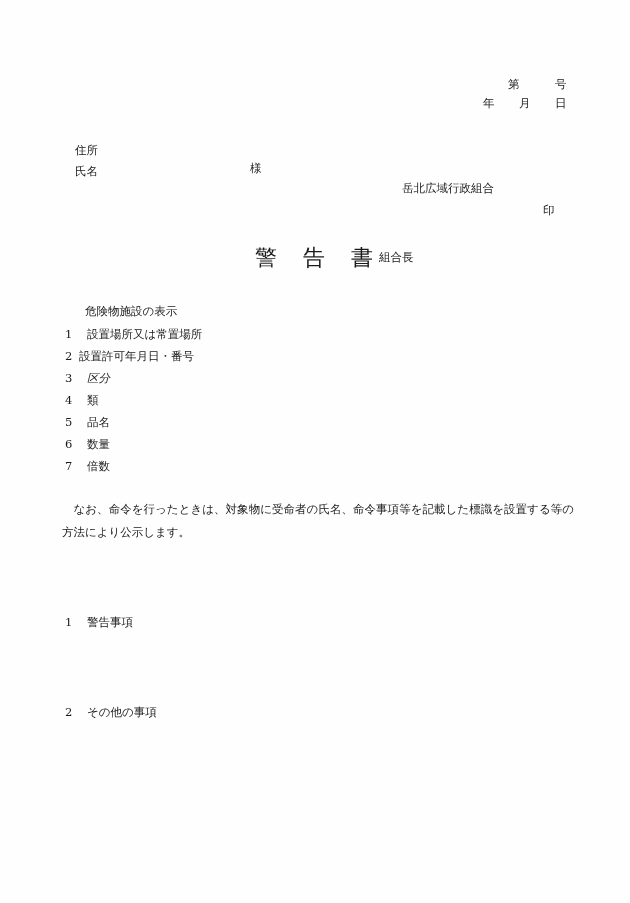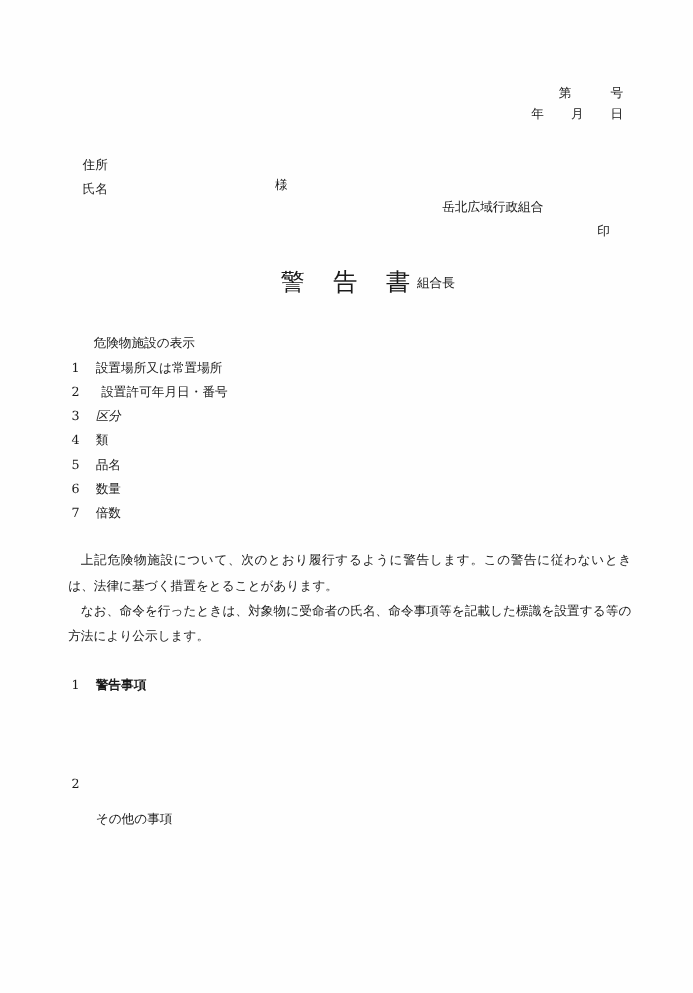--- a/index.html
+++ b/index.html
@@ -86,21 +86,21 @@
 
   <div>
     <div class="abs" style="left:65px; top:327px;">
       <span>1</span>
     </div>
     <div class="abs" style="left:87px; top:327px;">設置場所又は常置場所</div>
 
     <div class="abs" style="left:65px; top:349px;">
       <span>2</span>
     </div>
-    <div class="abs" style="left:92px; top:349px;">設置許可年月日・番号</div>
+    <div class="abs" style="left:79px; top:349px;">設置許可年月日・番号</div>
 
     <div class="abs" style="left:65px; top:371px;">
       <span>3</span>
     </div>
     <div class="abs" style="left:87px; top:371px;font-style:italic;">区分</div>
 
     <div class="abs" style="left:65px; top:393px;">
       <span>4</span>
     </div>
     <div class="abs" style="left:87px; top:393px;">類</div>
@@ -115,25 +115,24 @@
     </div>
     <div class="abs" style="left:87px; top:437px;">数量</div>
 
     <div class="abs" style="left:65px; top:459px;">
       <span>7</span>
     </div>
     <div class="abs" style="left:87px; top:459px;">倍数</div>
   </div>
 
   <div class="para" style="top:498px;">
-    <p>上記危険物施設について、次のとおり履行するように警告します。この警告に従わないときは、法律に基づく措置をとることがあります。</p>
     <p>なお、命令を行ったときは、対象物に受命者の氏名、命令事項等を記載した標識を設置する等の方法により公示します。</p>
   </div>
 
   <div class="abs" style="left:65px; top:615px;">1</div>
-  <div class="abs" style="left:87px; top:615px;font-weight:bold;">警告事項</div>
+  <div class="abs" style="left:87px; top:615px;">警告事項</div>
   <div class="blank-area" style="top:635px; height:65px;"></div>
 
   <div class="abs" style="left:65px; top:705px;">2</div>
-  <div class="abs" style="left:87px; top:705px;margin-top:32px;">その他の事項</div>
+  <div class="abs" style="left:87px; top:705px;">その他の事項</div>
   <div class="blank-area" style="top:725px; height:150px;"></div>
 
 </div>
 
 </body></html>

